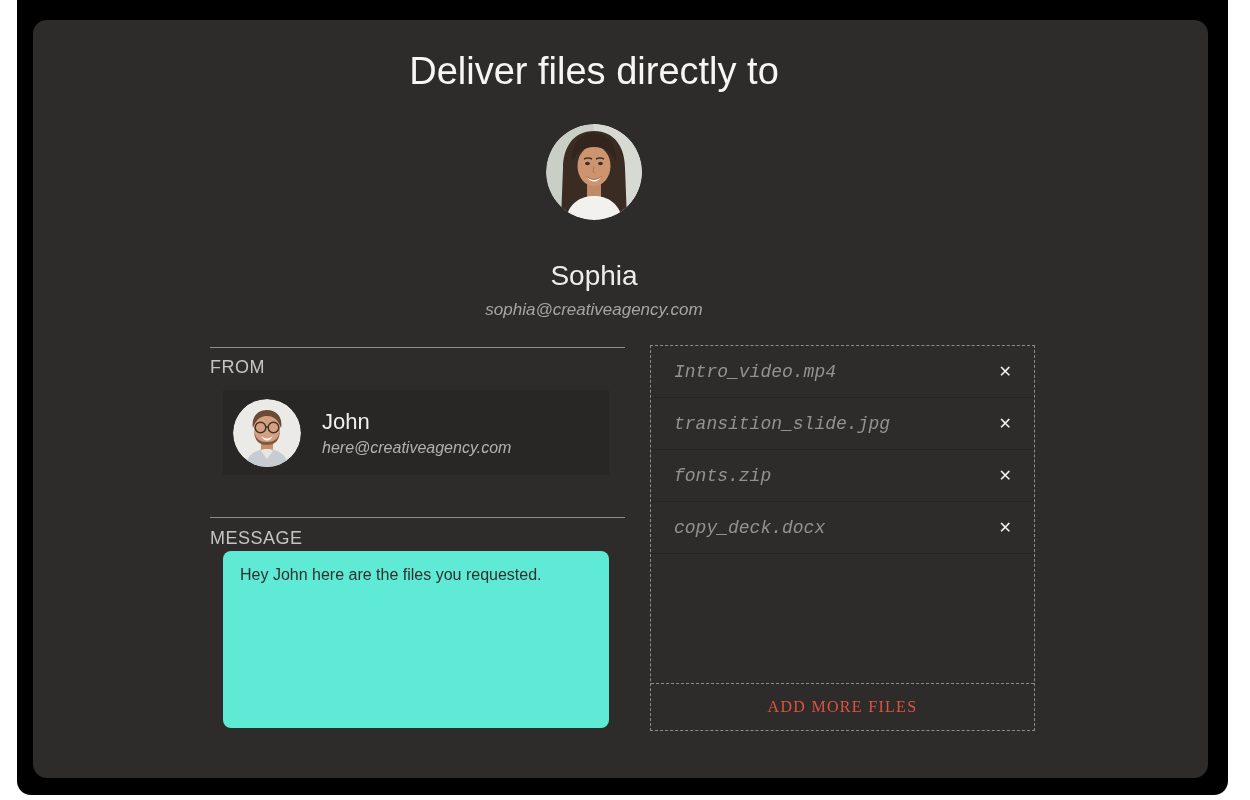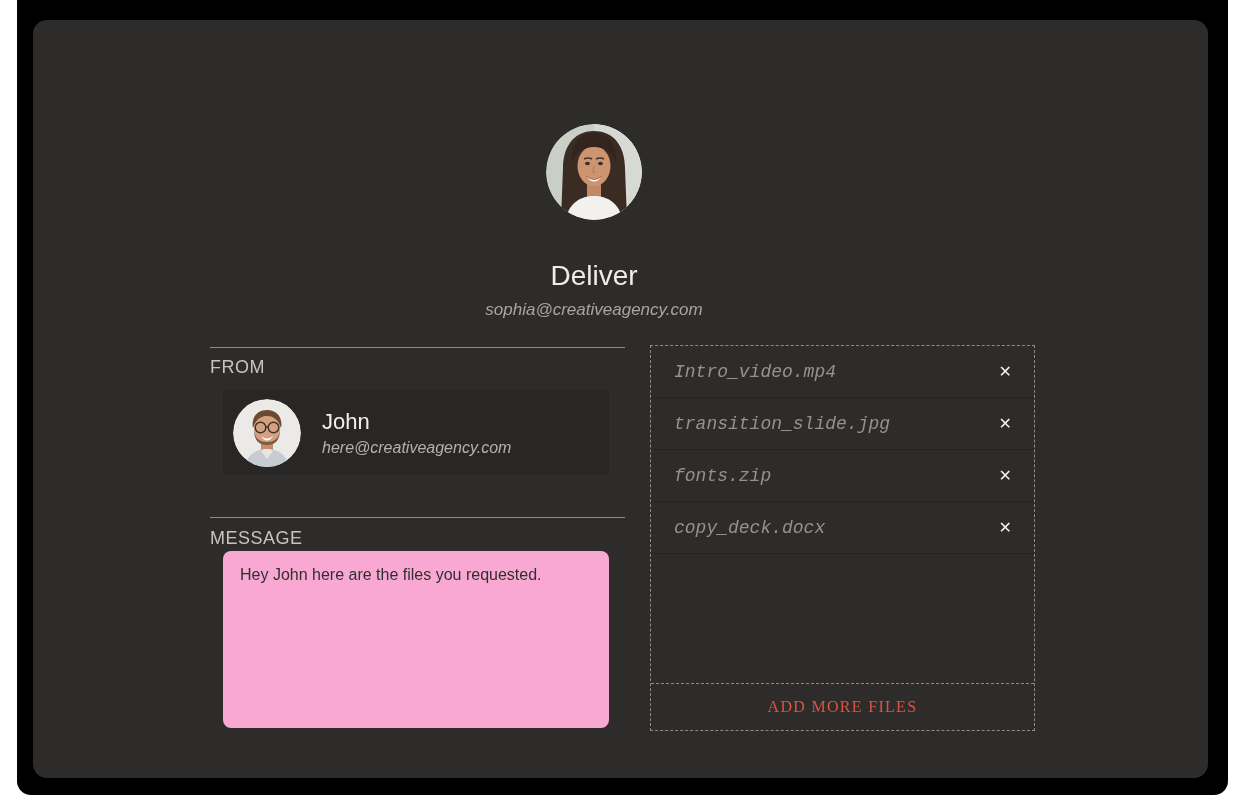--- a/index.html
+++ b/index.html
@@ -112,21 +112,21 @@
     font-size: 16px;
     font-style: italic;
     color: #b3b1af;
   }
 
   .message-input {
     top: 531px;
     left: 190px;
     width: 386px;
     height: 177px;
-    background: #f9a8d4;
+    background: #5eead4;
     border: none;
     border-radius: 8px;
     box-sizing: border-box;
     padding: 15px 17px;
     font-family: "Liberation Sans", sans-serif;
     font-size: 16px;
     color: #30302f;
     resize: none;
     outline: none;
   }
@@ -183,20 +183,21 @@
     color: #e0523f;
     cursor: pointer;
   }
 </style>
 </head>
 <body>
 
 <div class="stage">
   <div class="panel">
 
+    <h1 class="abs page-title">Deliver files directly to</h1>
 
     <div class="abs avatar avatar-lg">
       <svg viewBox="0 0 96 96" width="96" height="96">
         <defs>
             <clipPath id="cpS">
               <circle cx="48" cy="48" r="48"></circle>
             </clipPath>
           </defs>
         <g clip-path="url(#cpS)">
           <rect width="96" height="96" fill="#c9cfc7"></rect>
@@ -210,21 +211,21 @@
           <path d="M50 35 Q54 33 58 35" stroke="#46332a" stroke-width="1.6" fill="none"></path>
           <ellipse cx="41.5" cy="39.5" rx="2.4" ry="1.7" fill="#35302c"></ellipse>
           <ellipse cx="54.5" cy="39.5" rx="2.4" ry="1.7" fill="#35302c"></ellipse>
           <path d="M48 42 L47 48 L49.5 48.5" stroke="#b57d5c" stroke-width="1.2" fill="none"></path>
           <path d="M40 52 Q48 59 56 52 Q48 63 40 52 Z" fill="#ffffff"></path>
           <path d="M40 52 Q48 59 56 52" stroke="#a96a50" stroke-width="1" fill="none"></path>
         </g>
       </svg>
     </div>
 
-    <div class="abs recipient-name">Deliver</div>
+    <div class="abs recipient-name">Sophia</div>
     <div class="abs recipient-email">sophia@creativeagency.com</div>
 
     <div class="abs section-rule rule-from"></div>
     <div class="abs section-label label-from">FROM</div>
 
     <div class="abs sender-card">
       <div class="avatar avatar-sm">
         <svg viewBox="0 0 68 68" width="68" height="68">
           <defs>
               <clipPath id="cpJ">

